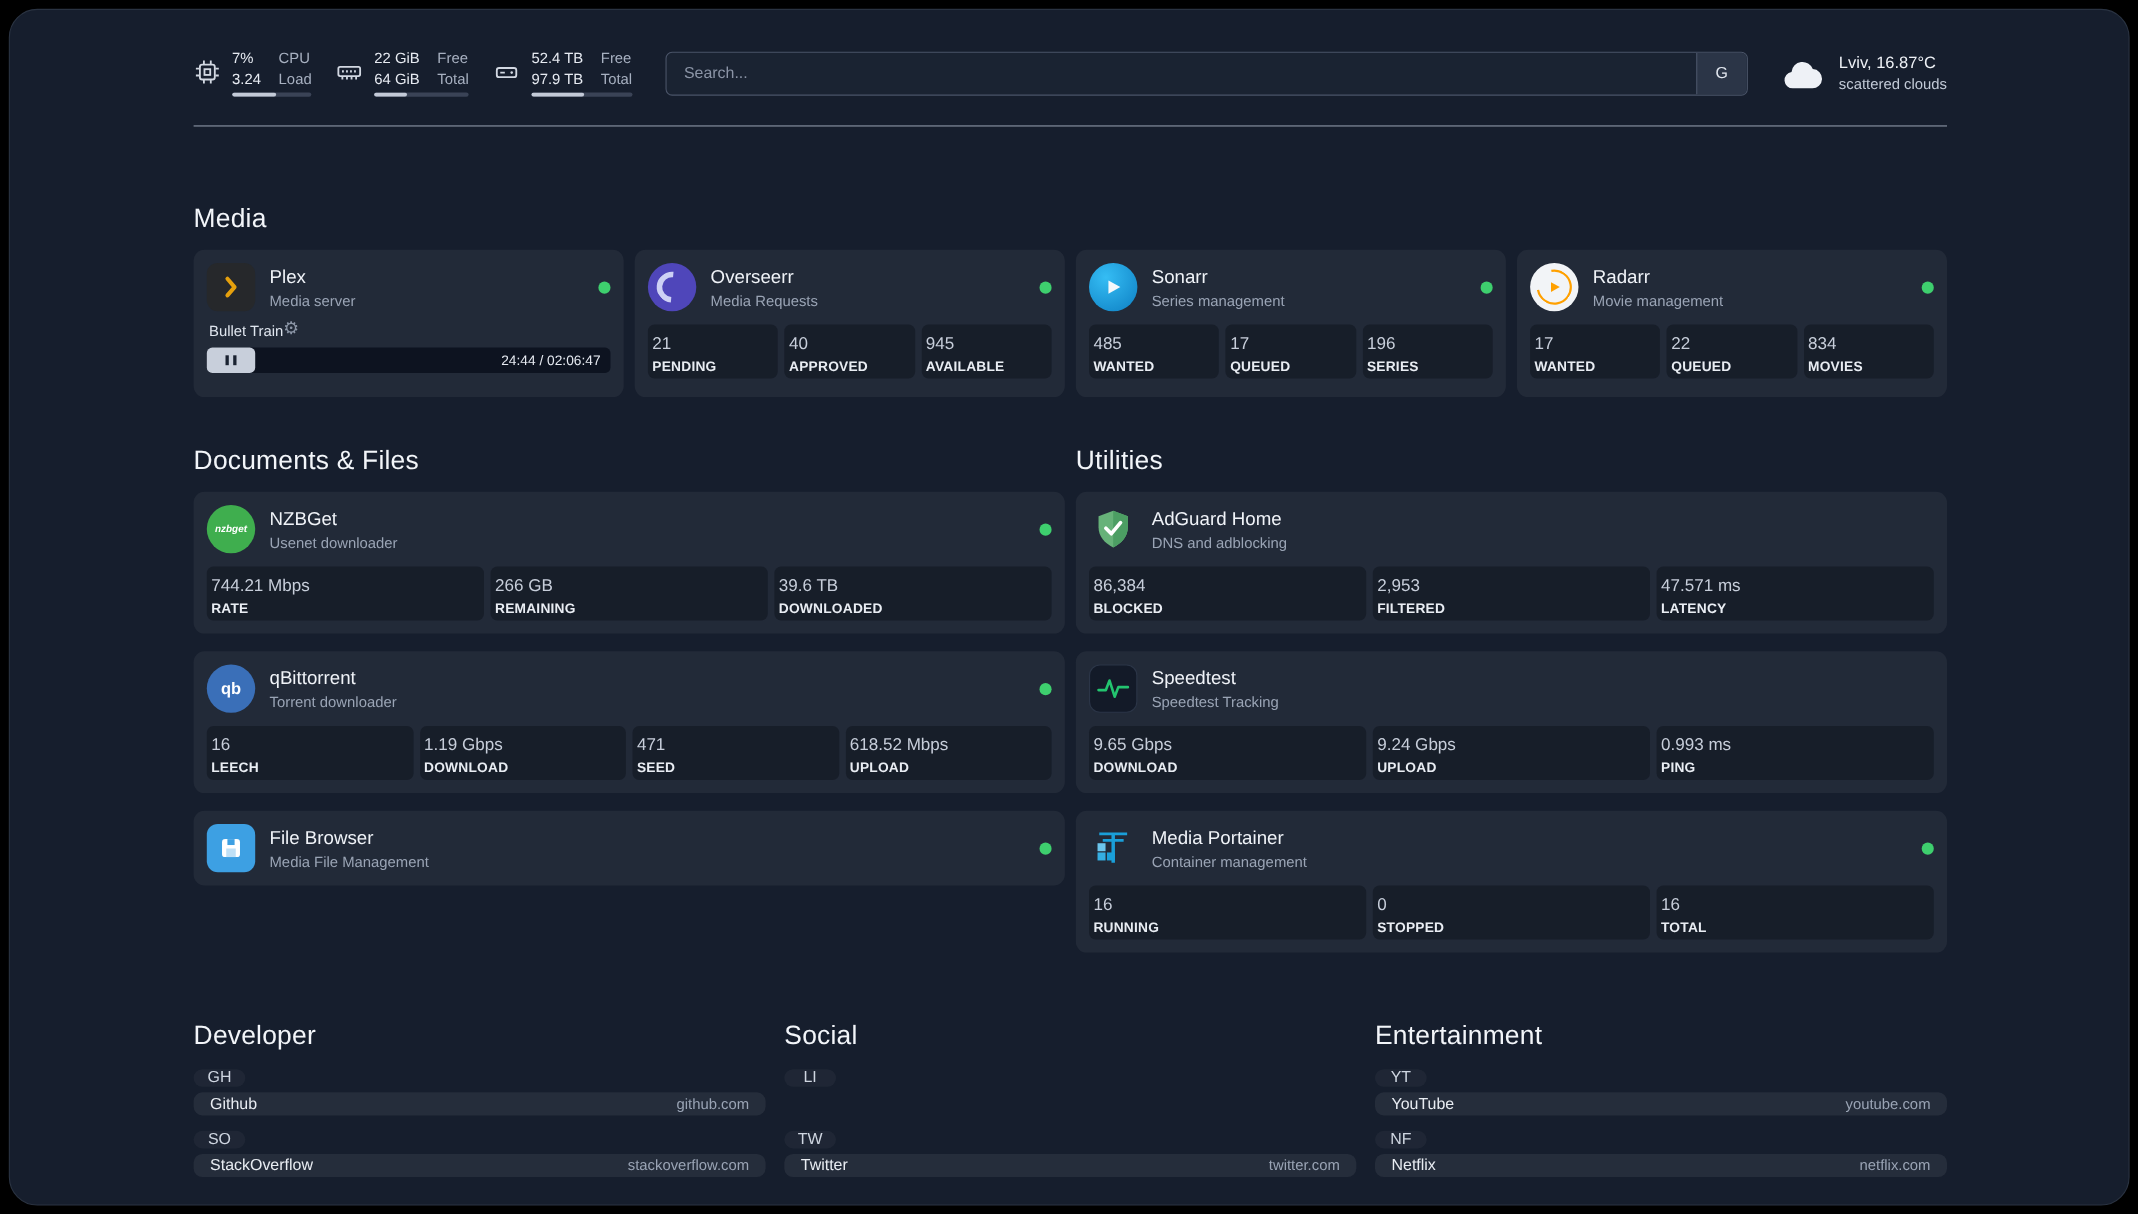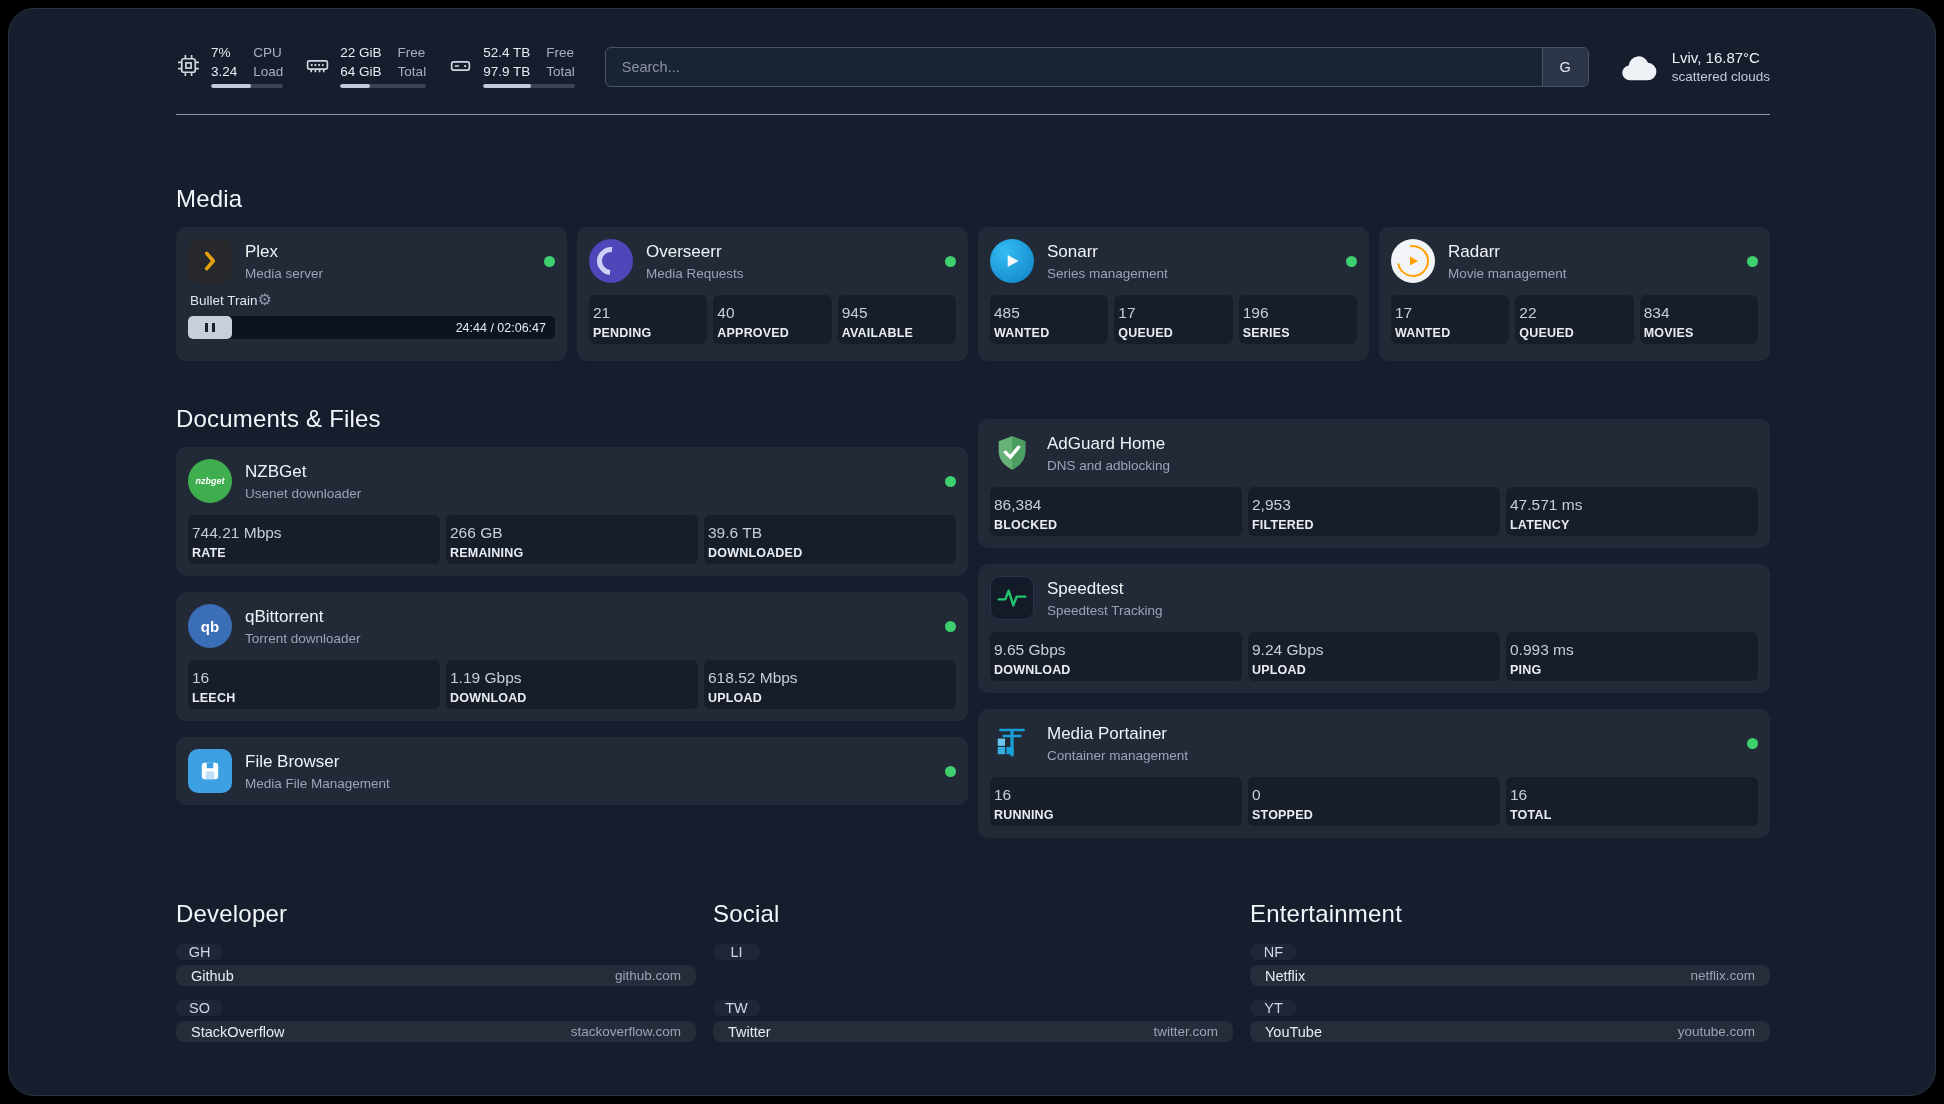--- a/index.html
+++ b/index.html
@@ -374,20 +374,24 @@
           <div class="stats">
             <div class="stat">
               <div class="stat-value">16</div>
               <div class="stat-label">LEECH</div>
             </div>
             <div class="stat">
               <div class="stat-value">1.19 Gbps</div>
               <div class="stat-label">DOWNLOAD</div>
             </div>
             <div class="stat">
+              <div class="stat-value">471</div>
+              <div class="stat-label">SEED</div>
+            </div>
+            <div class="stat">
               <div class="stat-value">618.52 Mbps</div>
               <div class="stat-label">UPLOAD</div>
             </div>
           </div>
         </div>
 
         <div class="card">
           <div class="card-head">
             <span class="app-icon fb-icon">
               <svg viewBox="0 0 24 24" width="28" height="28">
@@ -400,20 +404,21 @@
               <div class="card-title">File Browser</div>
               <div class="card-sub">Media File Management</div>
             </div>
             <span class="status-dot"></span>
           </div>
         </div>
       </div>
     </section>
 
     <section class="col">
+      <h2 class="section-heading">Utilities</h2>
       <div class="stack">
 
         <div class="card">
           <div class="card-head">
             <span class="app-icon">
               <svg viewBox="0 0 24 24" width="40" height="40">
                 <path d="M12 2l8 3v6c0 5-3.4 8.8-8 11-4.6-2.2-8-6-8-11V5z" fill="#67b279"></path>
                 <path d="M12 2l8 3v6c0 5-3.4 8.8-8 11z" fill="#4c9e63"></path>
                 <polyline points="8,11.5 11,14.5 16,8.5" fill="none" stroke="#ffffff" stroke-width="2" stroke-linecap="round" stroke-linejoin="round"></polyline>
               </svg>
@@ -538,31 +543,31 @@
             <span class="bm-url">twitter.com</span>
           </span>
         </div>
       </div>
     </div>
 
     <div class="bm-col">
       <h2 class="section-heading">Entertainment</h2>
       <div class="bm-list">
         <div class="bm-row">
+          <span class="bm-abbr">YT</span>
+          <span class="bm-pill">
+            <span class="bm-name">YouTube</span>
+            <span class="bm-url">youtube.com</span>
+          </span>
+        </div>
+        <div class="bm-row">
           <span class="bm-abbr">NF</span>
           <span class="bm-pill">
             <span class="bm-name">Netflix</span>
             <span class="bm-url">netflix.com</span>
           </span>
         </div>
-        <div class="bm-row">
-          <span class="bm-abbr">YT</span>
-          <span class="bm-pill">
-            <span class="bm-name">YouTube</span>
-            <span class="bm-url">youtube.com</span>
-          </span>
-        </div>
 
       </div>
     </div>
   </div>
 
 </div>
 
 </body></html>

